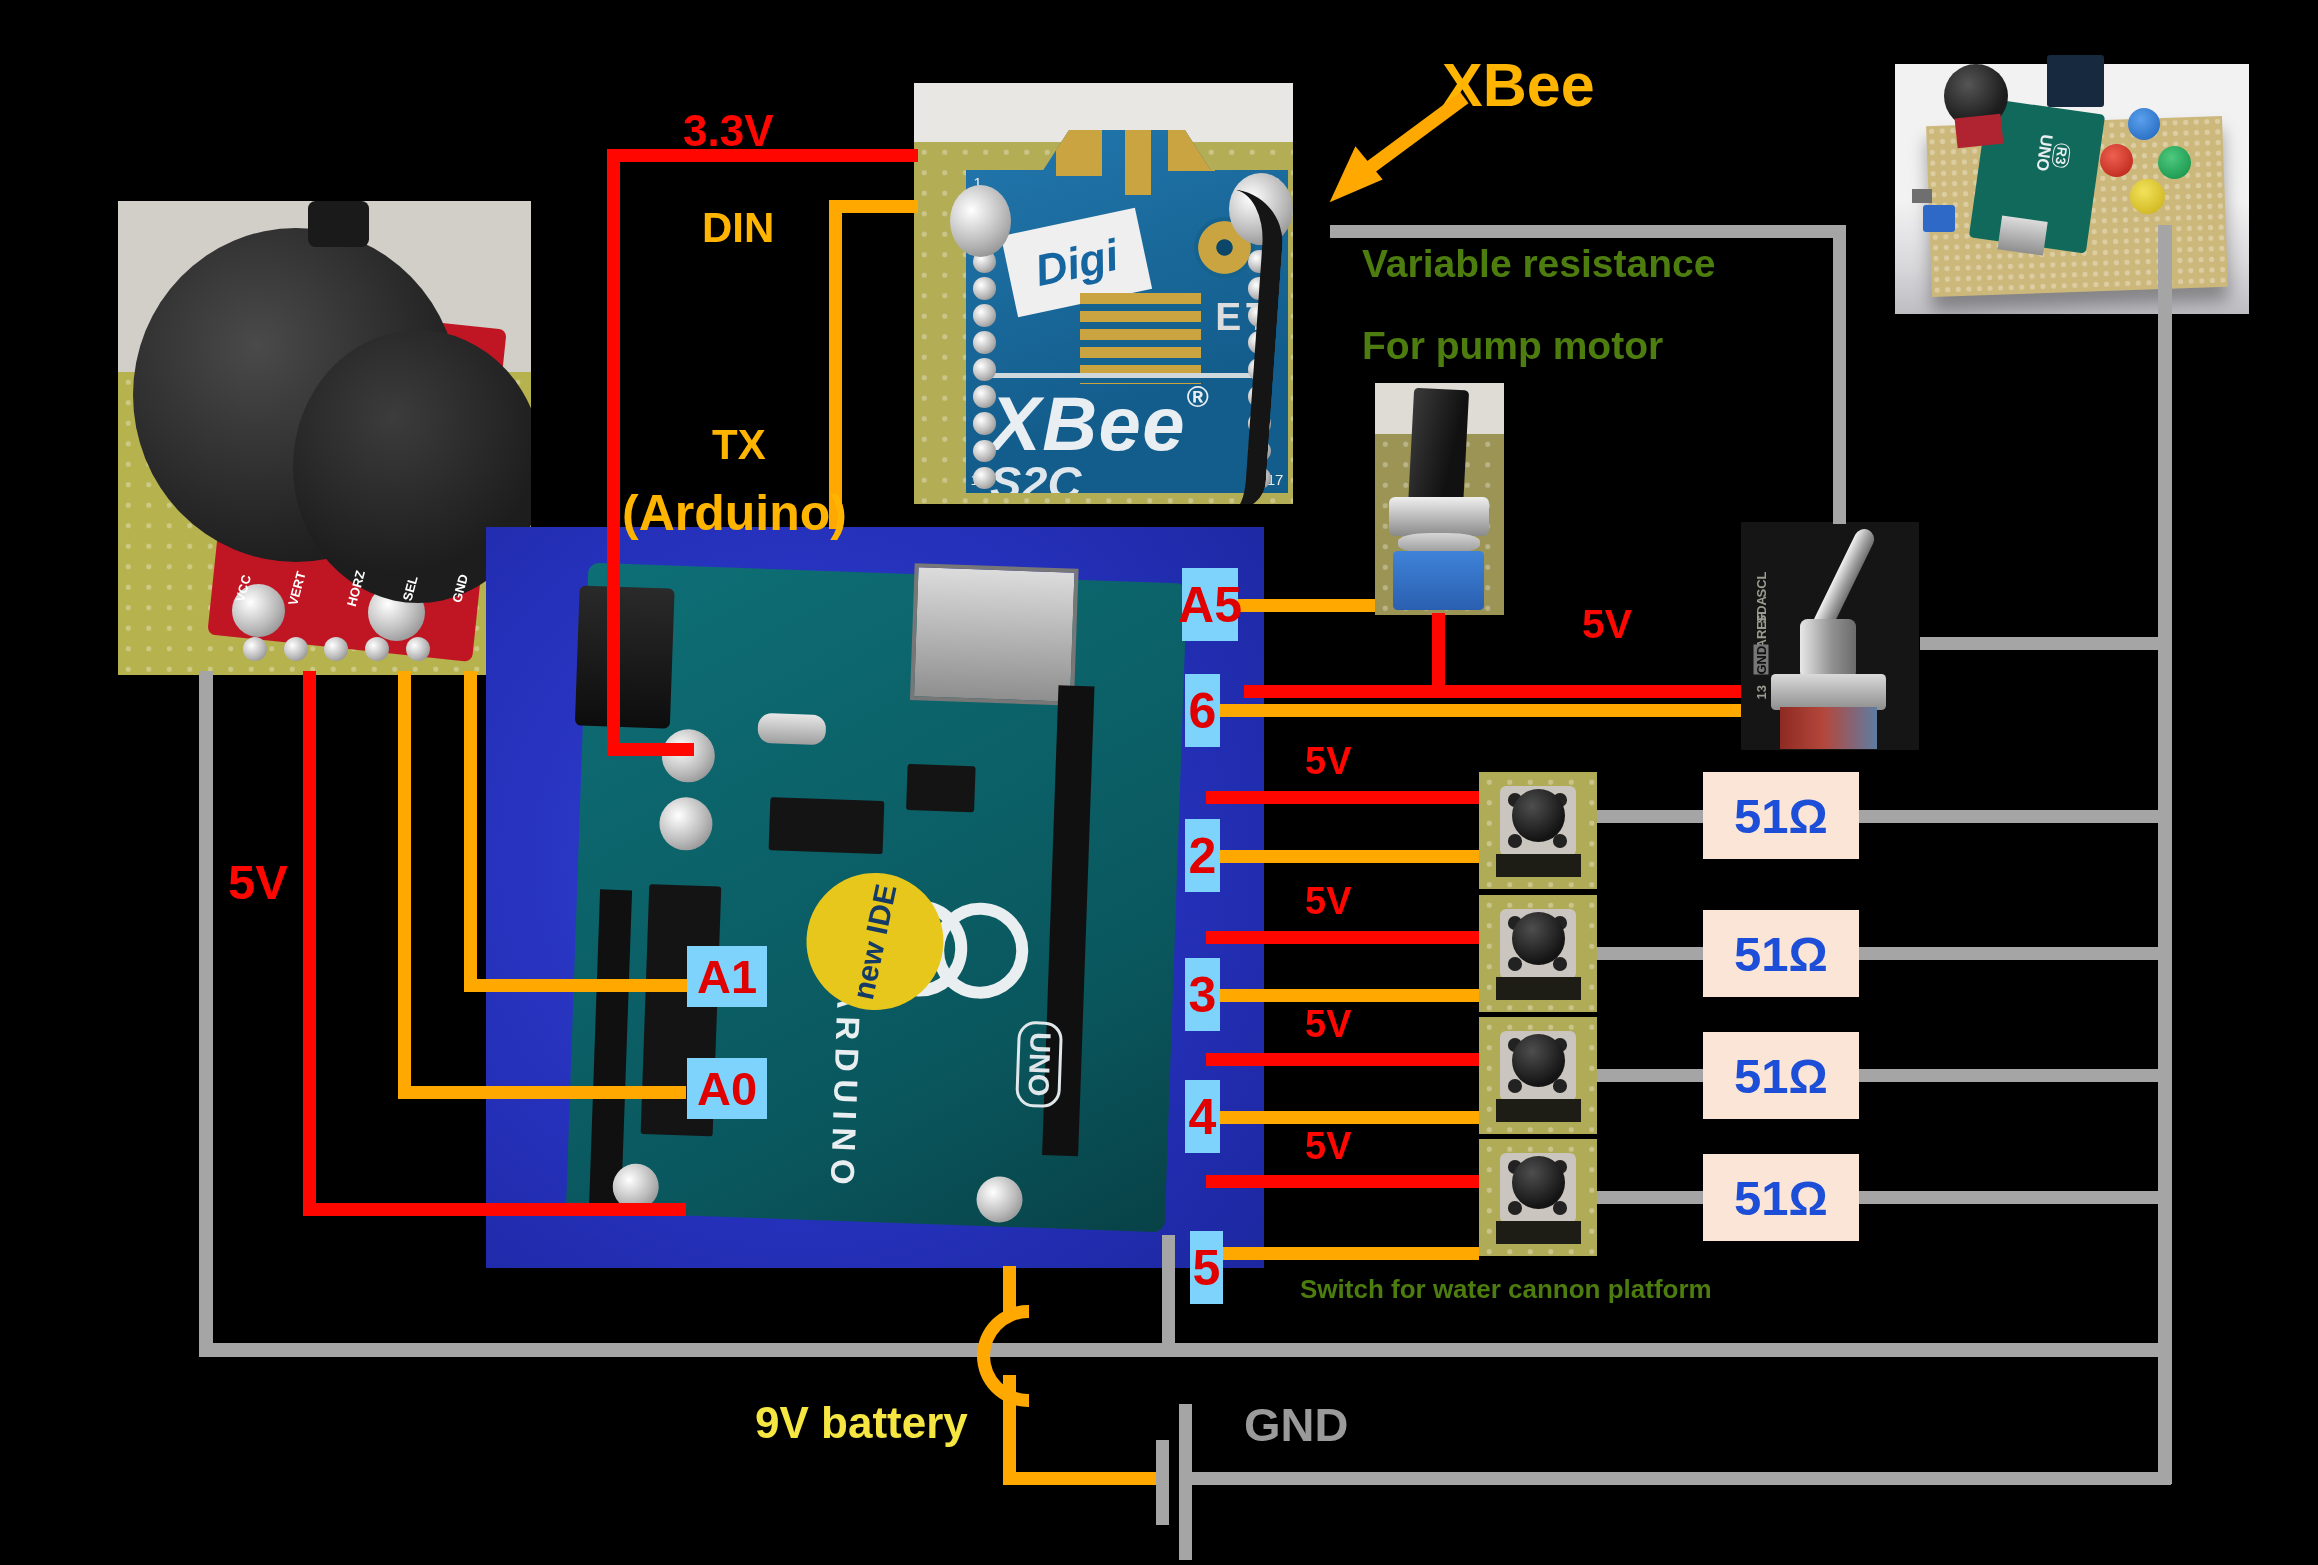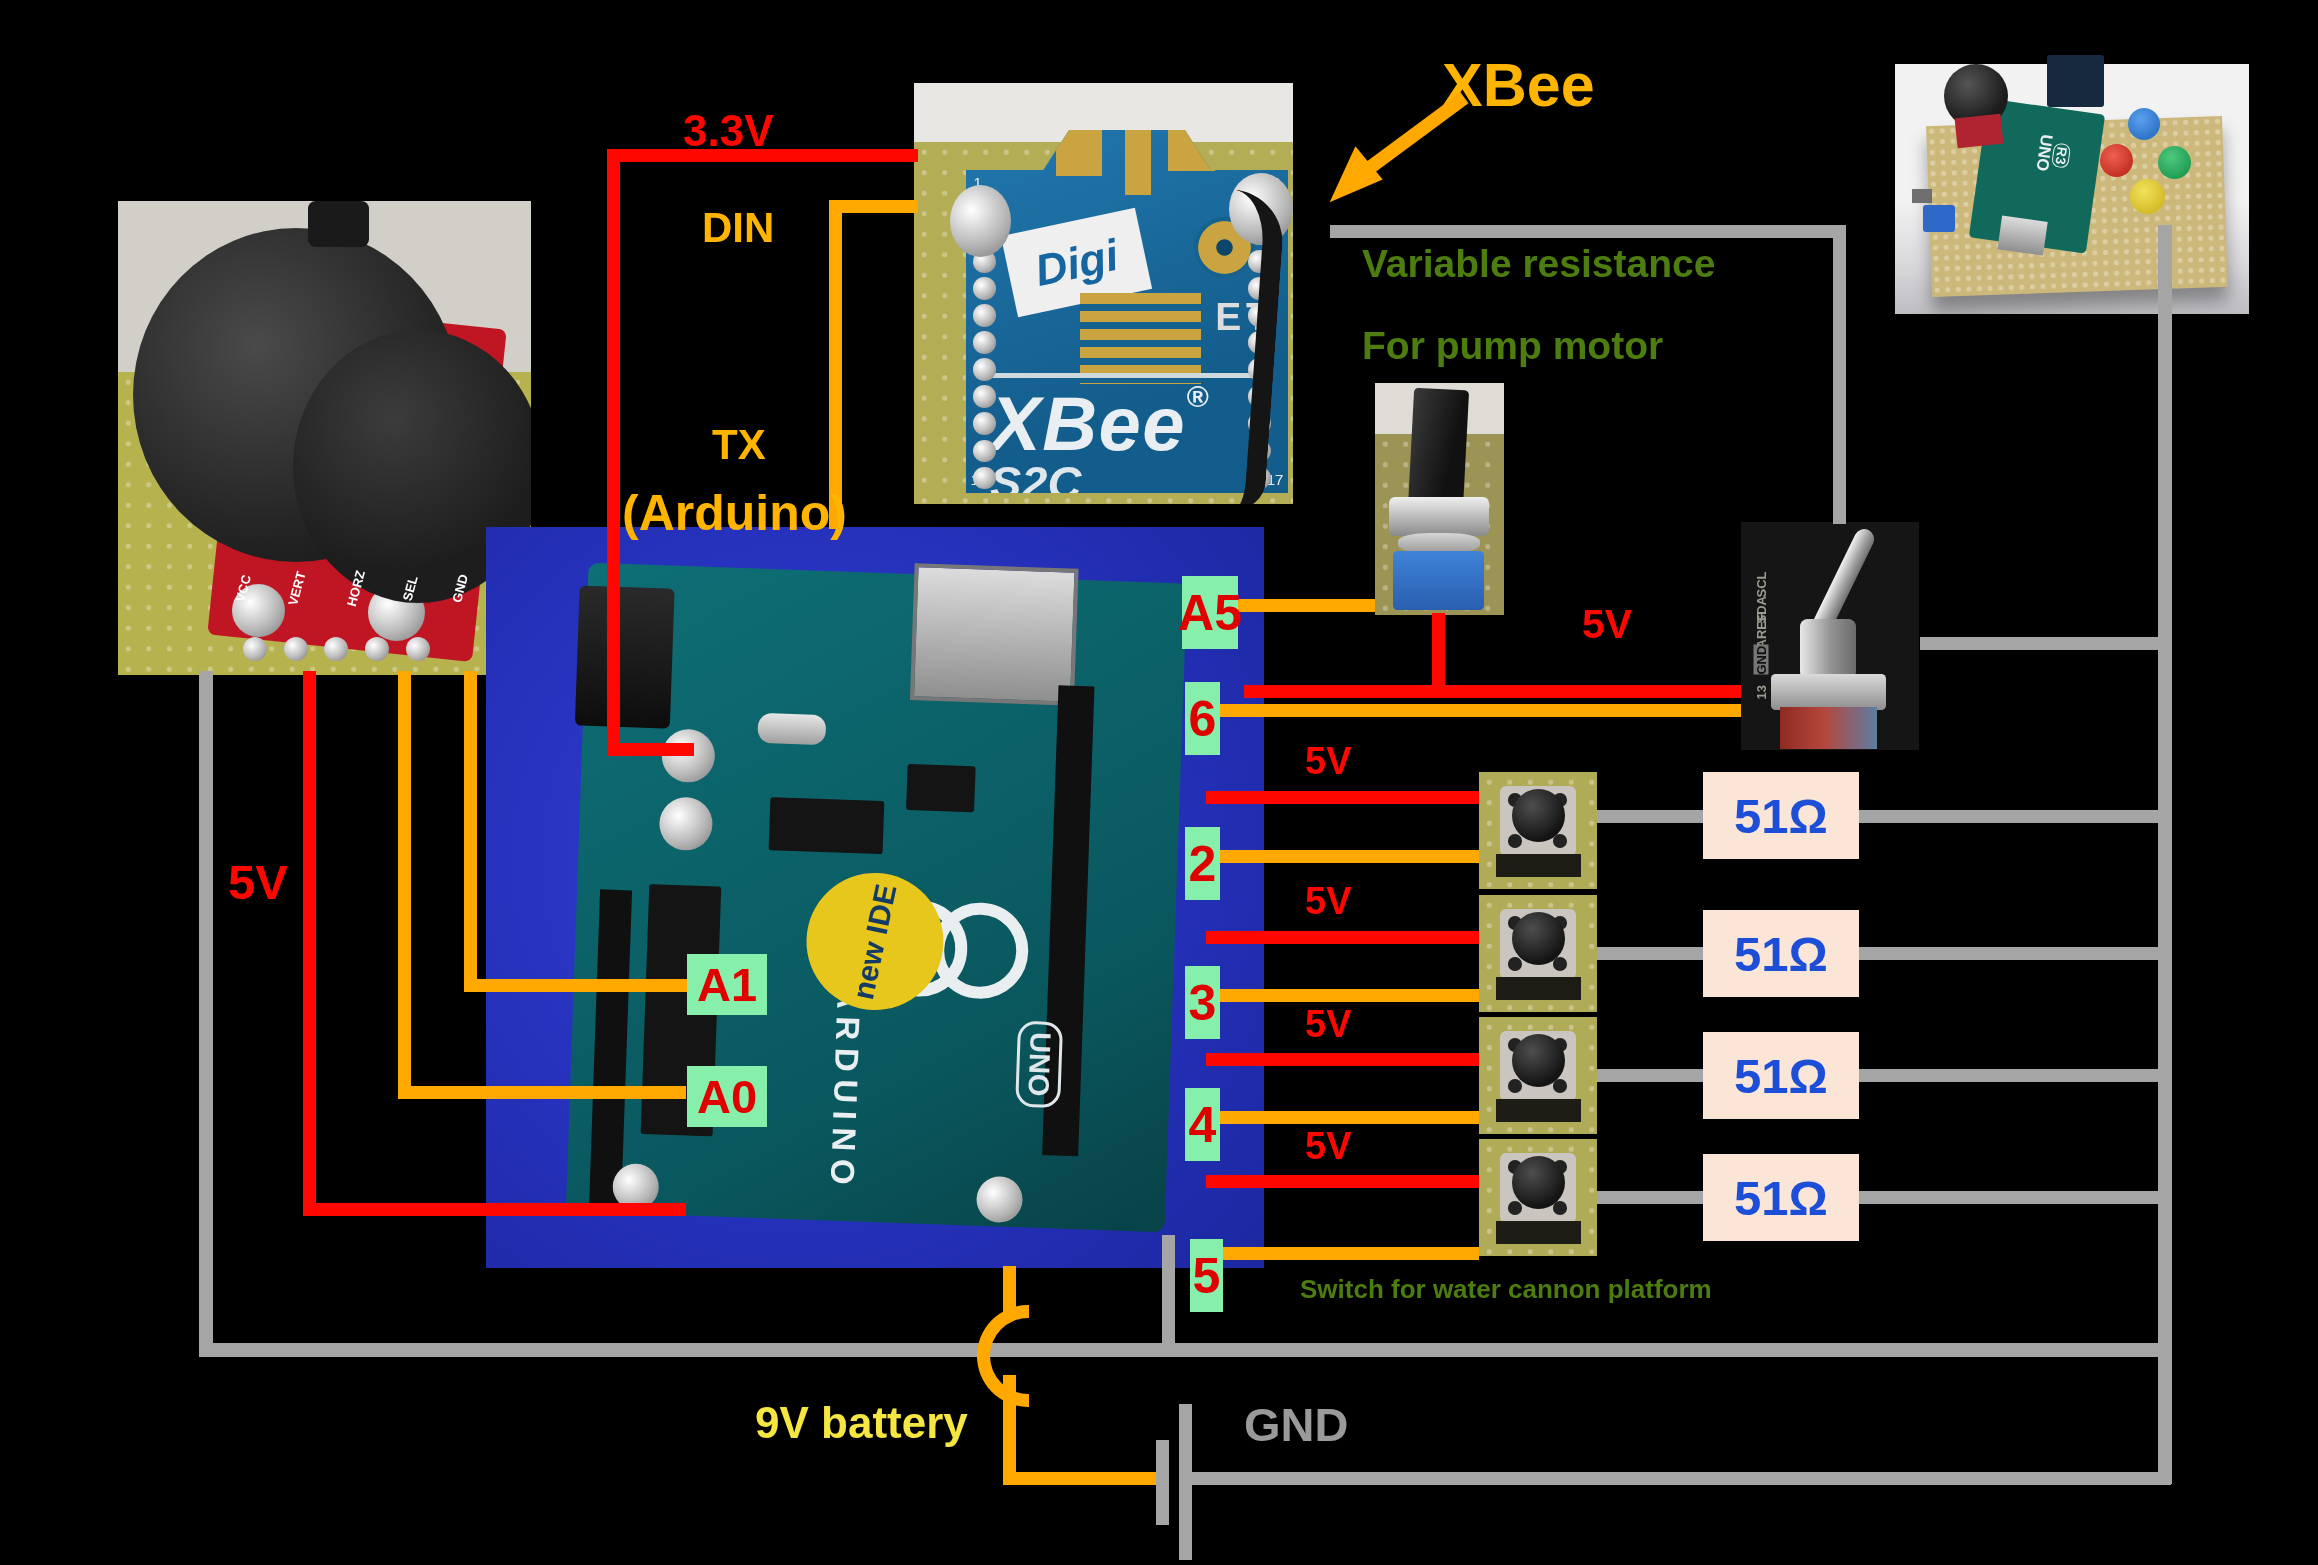--- a/index.html
+++ b/index.html
@@ -13,22 +13,22 @@
   .arc{position:absolute;width:39px;height:76px;border:13px solid #ffa800;border-right:none;
        border-radius:76px 0 0 76px;background:transparent;z-index:22;}
   
   .lbl{position:absolute;font-weight:bold;white-space:nowrap;z-index:30;line-height:1.05;}
   .red{color:#ff0600;}
   .orange{color:#ffb400;}
   .white{color:#4d7c0f;}
   .yellow{color:#f5e642;}
   .gray{color:#9a9a9a;}
   
-  .pin{position:absolute;background:#86efac;color:#e00000;font-weight:bold;
-       display:flex;align-items:center;justify-content:center;z-index:40;font-size:50px;margin-top:8px;}
+  .pin{position:absolute;background:#7dd3fc;color:#e00000;font-weight:bold;
+       display:flex;align-items:center;justify-content:center;z-index:40;font-size:50px;}
   .res{position:absolute;background:#fbe5d6;color:#1d4ed8;font-weight:bold;font-size:49px;
        display:flex;align-items:center;justify-content:center;z-index:30;}
   
   .photo{position:absolute;overflow:hidden;z-index:10;}
   .dots{background-image:radial-gradient(circle,rgba(255,255,255,.30) 2.3px,transparent 3px);
         background-size:20.5px 20.5px;}
   .screw{position:absolute;border-radius:50%;background:radial-gradient(circle at 35% 35%,#fff,#b9b9b9 55%,#777);}
   .icchip{position:absolute;background:#141414;border-radius:3px;}
   svg{position:absolute;z-index:35;}
 </style>

